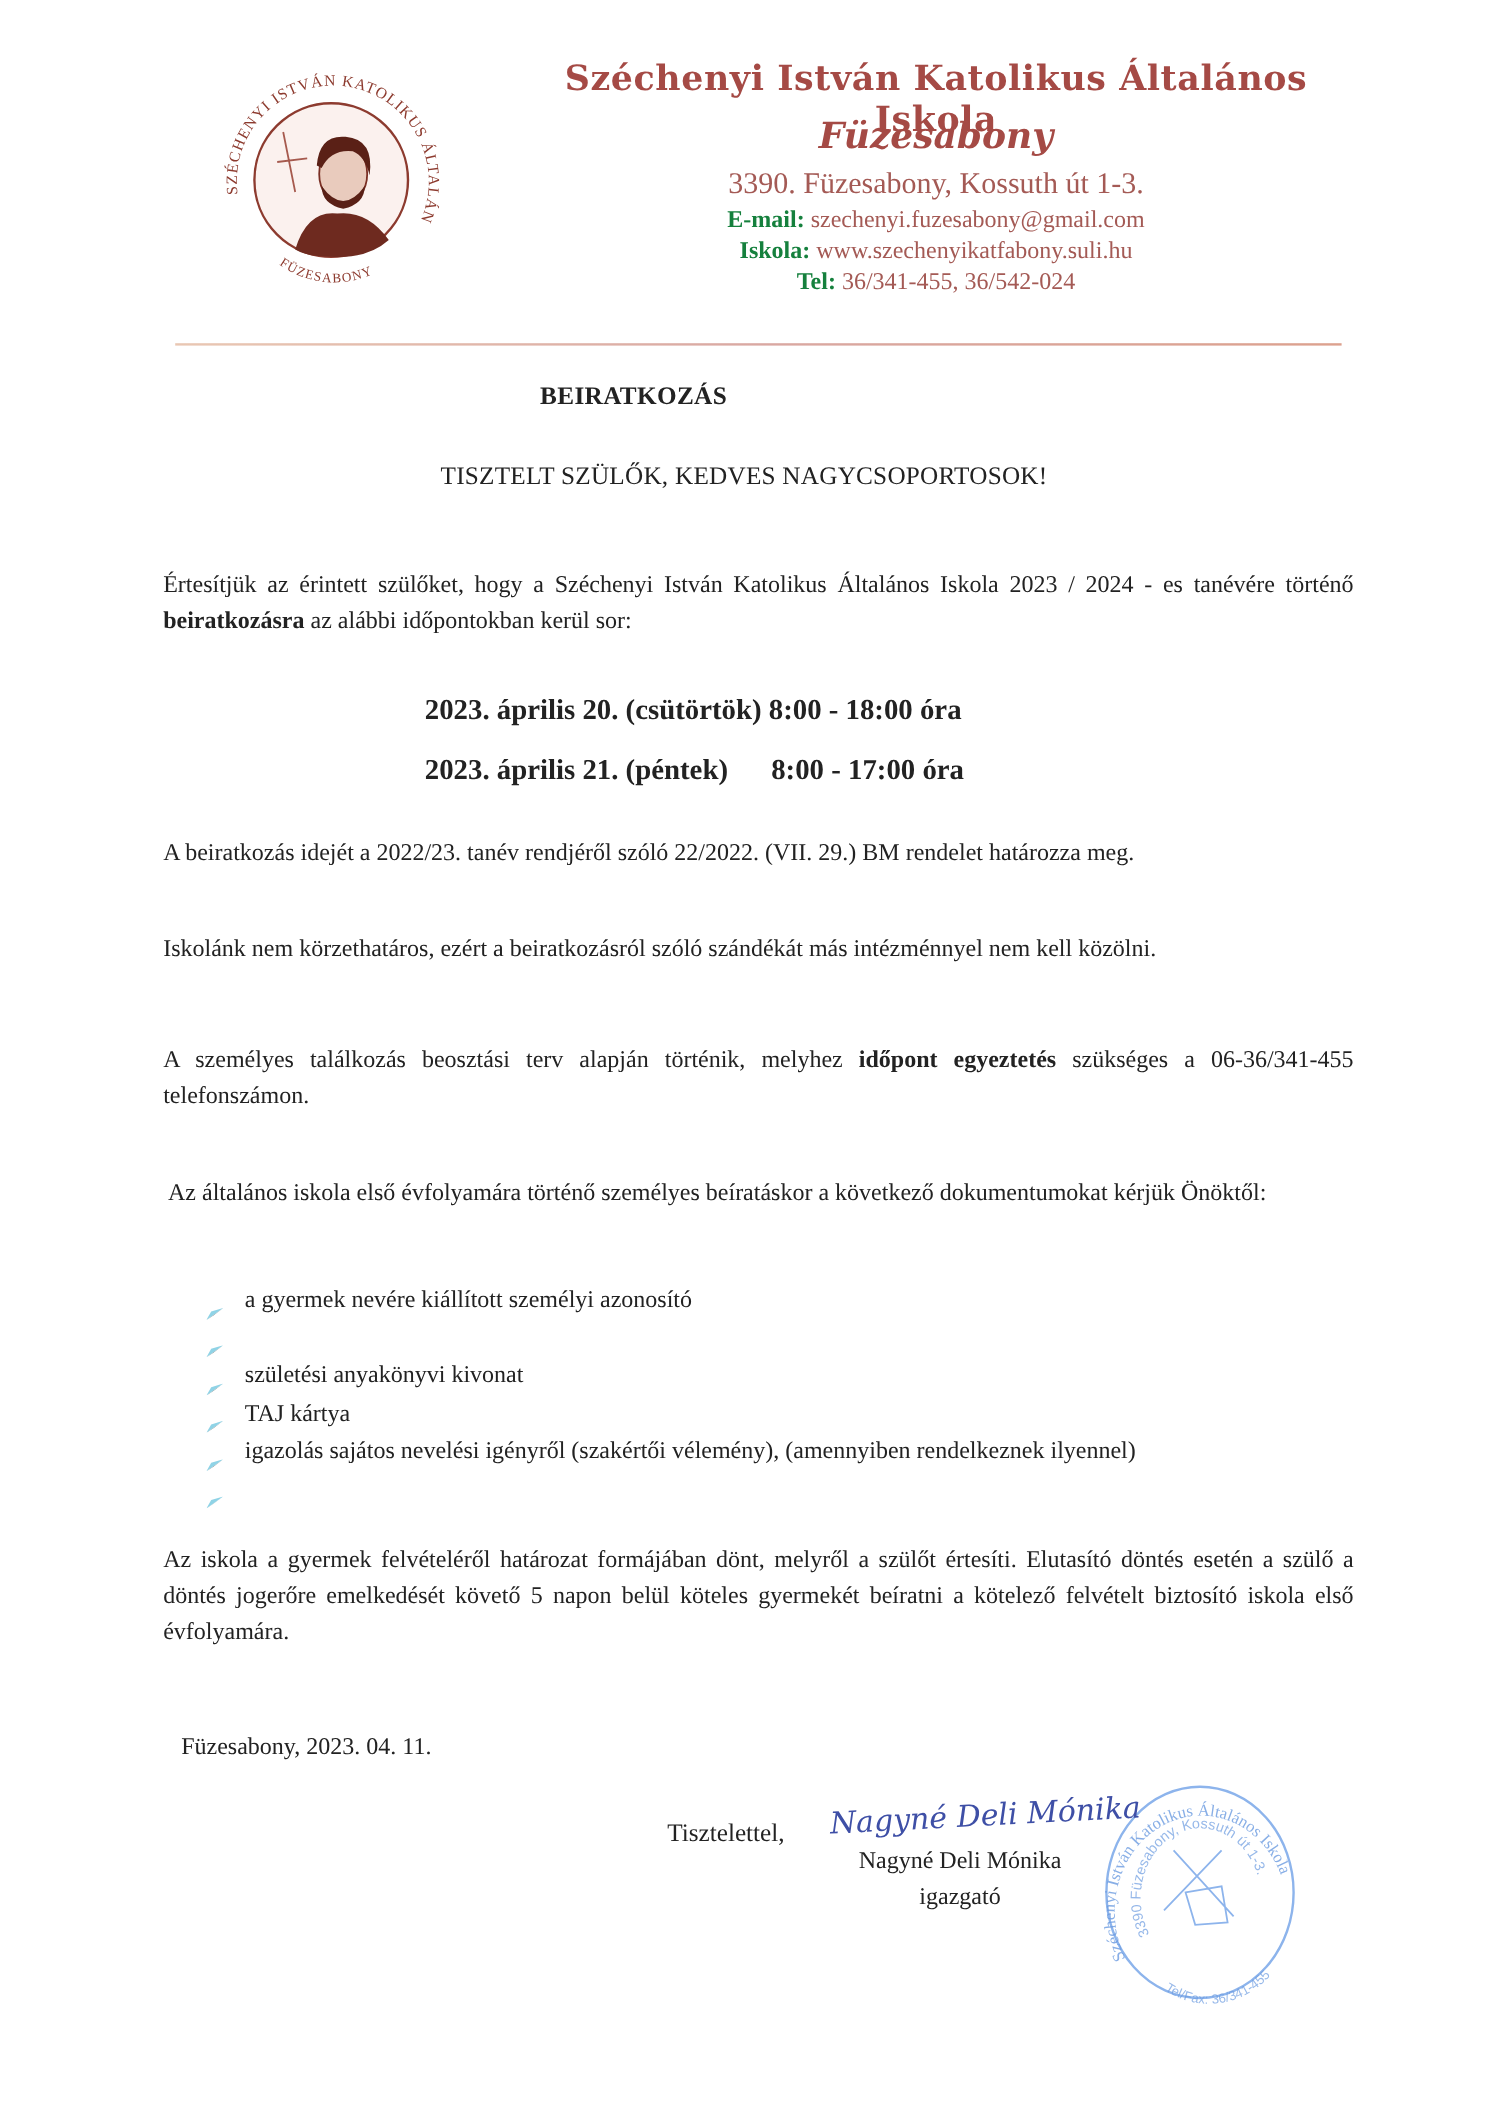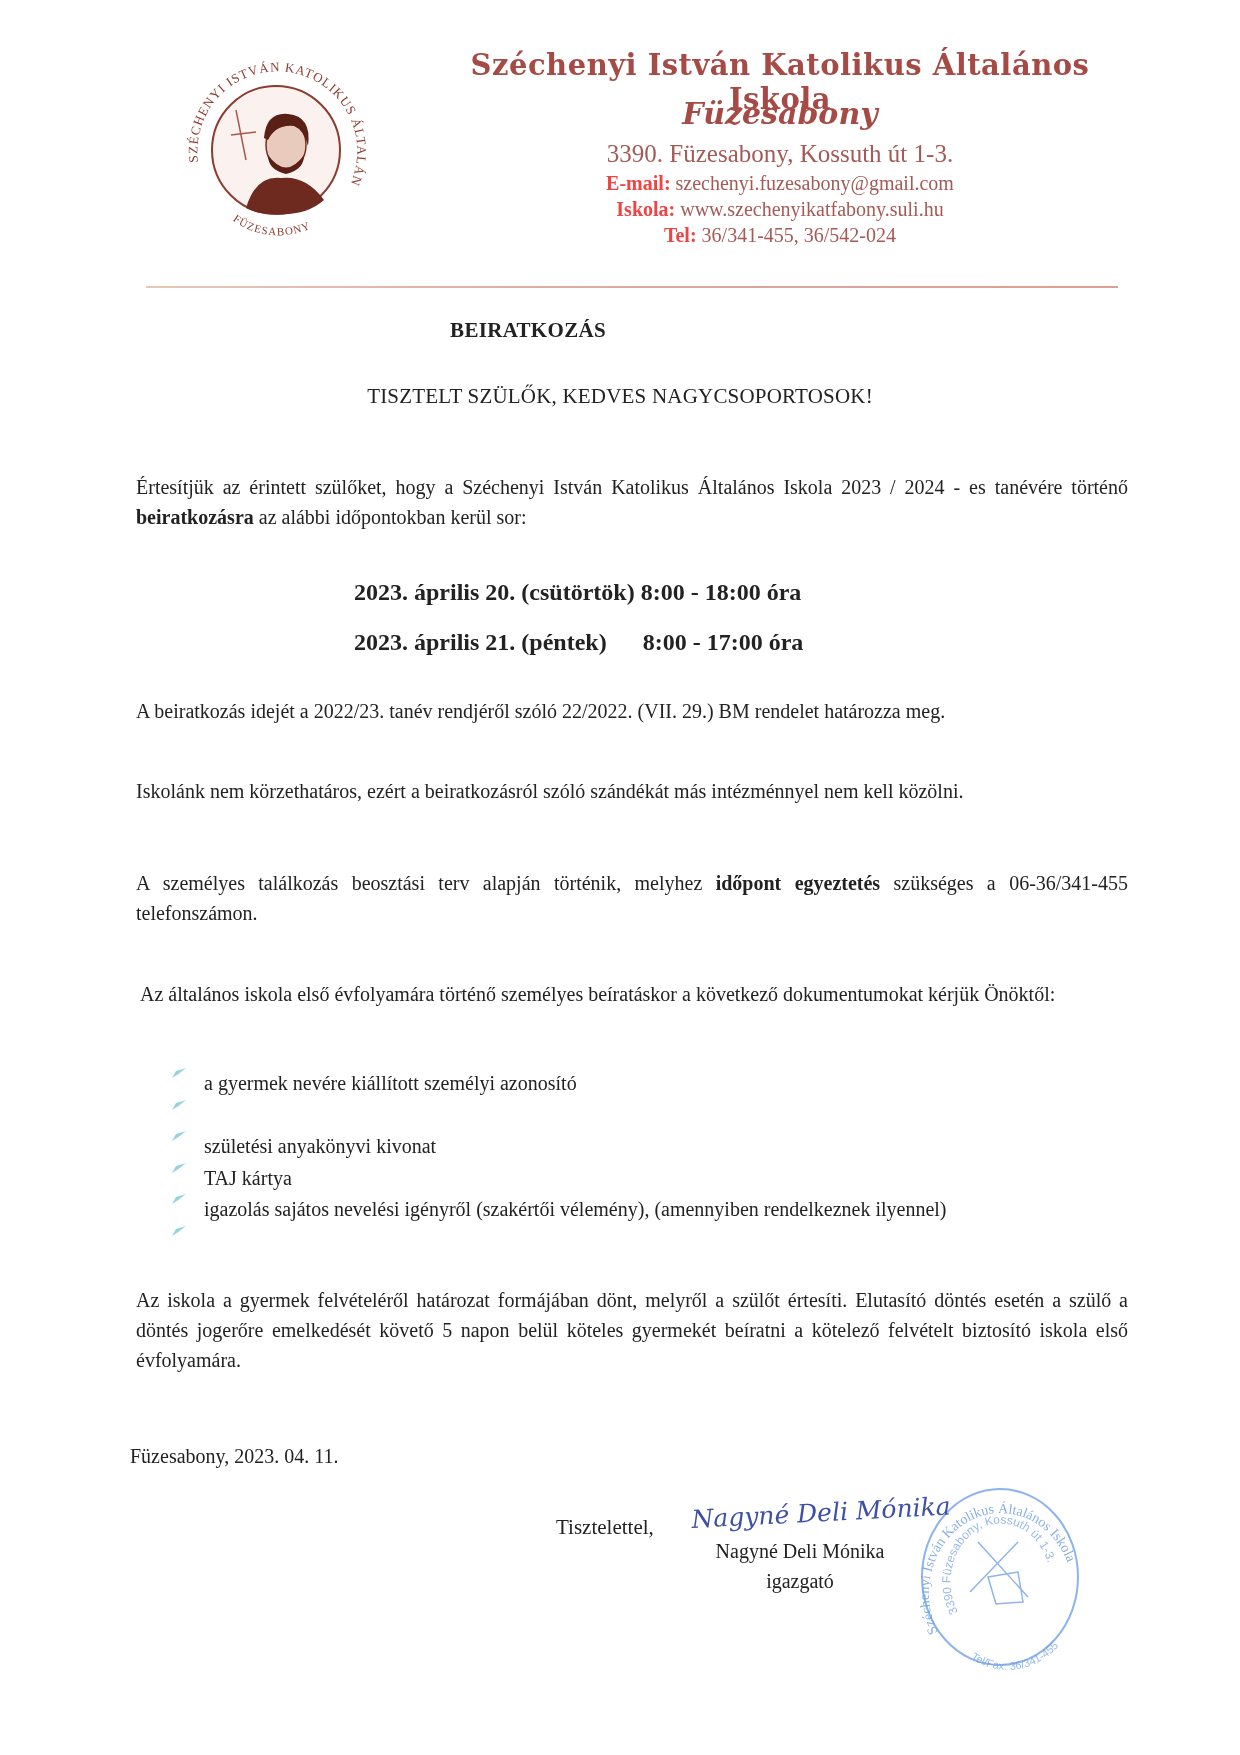--- a/index.html
+++ b/index.html
@@ -13,46 +13,46 @@
     font-family: "DejaVu Serif", serif; font-weight: bold; color: #a54a45;
     font-size: 29px; letter-spacing: 0.5px; }
   .school-city { left: 420px; top: 96px; width: 720px; text-align: center;
     font-family: "DejaVu Serif", serif; font-weight: bold; color: #a54a45;
     font-size: 30px; font-style: italic; }
   .contact { left: 420px; width: 720px; text-align: center; color: #a45a55; }
   .addr { top: 140px; font-size: 25px; }
   .email { top: 172px; font-size: 20px; }
   .web { top: 198px; font-size: 20px; }
   .tel { top: 224px; font-size: 20px; }
-  .contact b { color: #ef4444; }
+  .contact b { color: #15803d; }
   .rule { left: 146px; top: 286px; width: 972px; height: 2px;
     background: linear-gradient(90deg, #e9c7b3, #d9a8a2 50%, #dca18e); }
 
   
   .title { left: 0; width: 1056px; top: 318px; text-align: center;
     font-weight: bold; font-size: 21px; letter-spacing: 0.3px; }
   .greeting { left: 0; width: 1240px; top: 384px; text-align: center;
     font-size: 21px; letter-spacing: 0.2px; }
   .para { left: 136px; width: 992px; font-size: 20px; line-height: 30px; text-align: justify; }
   .p1 { top: 472px; }
   .dates { left: 354px; font-weight: bold; font-size: 24px; }
   .d1 { top: 579px; }
   .d2 { top: 629px; }
   .d2 .time { display: inline-block; margin-left: 36px; }
   .p2 { top: 690px; line-height: 42px; }
   .p3 { top: 776px; line-height: 30px; }
   .p4 { top: 868px; }
   .p5 { top: 979px; left: 140px; width: 988px; }
   .doclist { left: 170px; top: 1068px; margin: 0; padding: 0; list-style: none;
     font-size: 20px; }
-  .doclist li { height: 31.5px; line-height: 31.5px; display: flex; align-items: flex-start; }
+  .doclist li { height: 31.5px; line-height: 31.5px; display: flex; align-items: flex-end; }
   .arrow { width: 14px; height: 10px; margin-right: 18px; margin-left: 2px; position: relative; }
   .arrow svg { display: block; }
   .p6 { top: 1285px; }
-  .place-date { left: 130px; top: 1445px; font-size: 20px; }
+  .place-date { left: 151px; top: 1445px; font-size: 20px; }
   .regards { left: 556px; top: 1515px; font-size: 21px; }
   .sig-name { left: 690px; top: 1540px; width: 220px; text-align: center; font-size: 20px; }
   .sig-role { left: 690px; top: 1570px; width: 220px; text-align: center; font-size: 20px; }
   .signature { left: 688px; top: 1496px; width: 280px; height: 50px; }
   .stamp { left: 908px; top: 1482px; width: 180px; height: 190px; }
 </style>
 </head>
 <body>
 
 <div class="abs logo">

